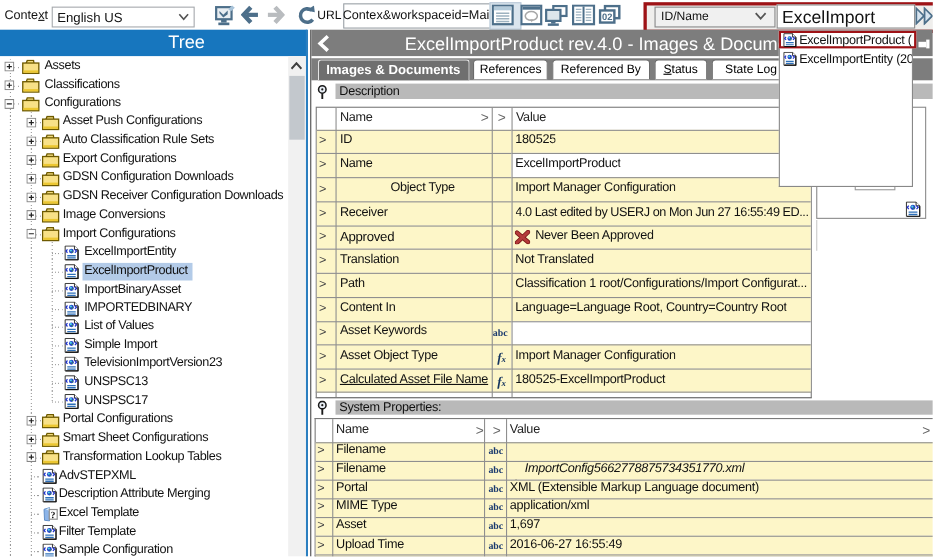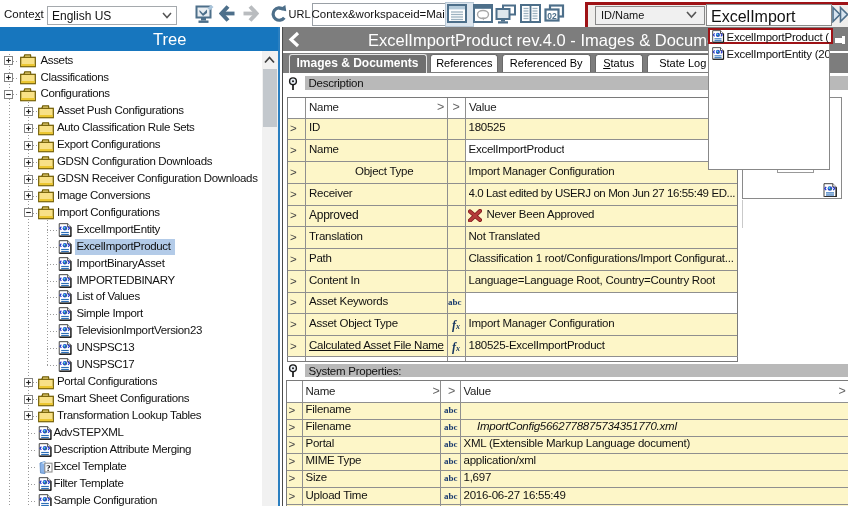--- a/index.html
+++ b/index.html
@@ -603,21 +603,21 @@
 <div class="t" style="left:305.5px;top:437.25px;font-size:11.5px;letter-spacing:-0.25px;">Portal</div>
 <div class="t" style="left:444px;top:439.25px;font-size:9px;font-weight:bold;color:#1a3a6e;font-family:'Liberation Serif',serif;">abc</div>
 <div class="t" style="left:463.5px;top:437.25px;font-size:11.5px;letter-spacing:-0.25px;">XML (Extensible Markup Language document)</div>
 <div class="ab" style="left:286.6px;top:452.8px;width:561.4px;height:17.1px;background:#fdf6c8;border-top:1px solid #8f8f8f;box-sizing:border-box;"></div>
 <div class="t" style="left:288.5px;top:455.35px;font-size:11.5px;color:#444;">&gt;</div>
 <div class="t" style="left:305.5px;top:454.35px;font-size:11.5px;letter-spacing:-0.25px;">MIME Type</div>
 <div class="t" style="left:444px;top:456.35px;font-size:9px;font-weight:bold;color:#1a3a6e;font-family:'Liberation Serif',serif;">abc</div>
 <div class="t" style="left:463.5px;top:454.35px;font-size:11.5px;letter-spacing:-0.25px;">application/xml</div>
 <div class="ab" style="left:286.6px;top:469.9px;width:561.4px;height:17.1px;background:#fdf6c8;border-top:1px solid #8f8f8f;box-sizing:border-box;"></div>
 <div class="t" style="left:288.5px;top:472.45px;font-size:11.5px;color:#444;">&gt;</div>
-<div class="t" style="left:305.5px;top:471.45px;font-size:11.5px;letter-spacing:-0.25px;">Size</div>
+<div class="t" style="left:305.5px;top:471.45px;font-size:11.5px;letter-spacing:-0.25px;">Asset</div>
 <div class="t" style="left:444px;top:473.45px;font-size:9px;font-weight:bold;color:#1a3a6e;font-family:'Liberation Serif',serif;">abc</div>
 <div class="t" style="left:463.5px;top:471.45px;font-size:11.5px;letter-spacing:-0.25px;">1,697</div>
 <div class="ab" style="left:286.6px;top:487px;width:561.4px;height:17.1px;background:#fdf6c8;border-top:1px solid #8f8f8f;box-sizing:border-box;"></div>
 <div class="t" style="left:288.5px;top:489.55px;font-size:11.5px;color:#444;">&gt;</div>
 <div class="t" style="left:305.5px;top:488.55px;font-size:11.5px;letter-spacing:-0.25px;">Upload Time</div>
 <div class="t" style="left:444px;top:490.55px;font-size:9px;font-weight:bold;color:#1a3a6e;font-family:'Liberation Serif',serif;">abc</div>
 <div class="t" style="left:463.5px;top:488.55px;font-size:11.5px;letter-spacing:-0.25px;">2016-06-27 16:55:49</div>
 <div class="ab" style="left:286.6px;top:504.1px;width:561.4px;height:1.9px;background:#fdf6c8;border-top:1px solid #8f8f8f;box-sizing:border-box;"></div>
 <div class="ab" style="left:302px;top:380.8px;width:1px;height:125.2px;background:#8f8f8f;"></div>
 <div class="ab" style="left:440.4px;top:380.8px;width:1px;height:125.2px;background:#8f8f8f;"></div>

